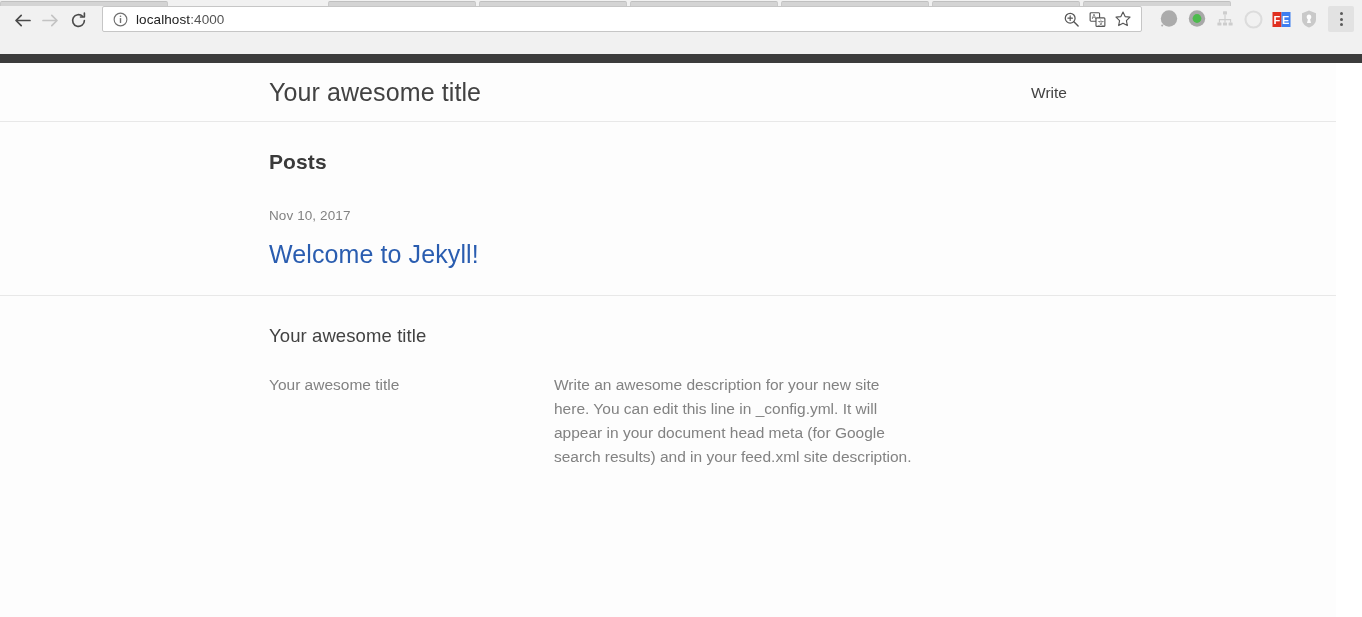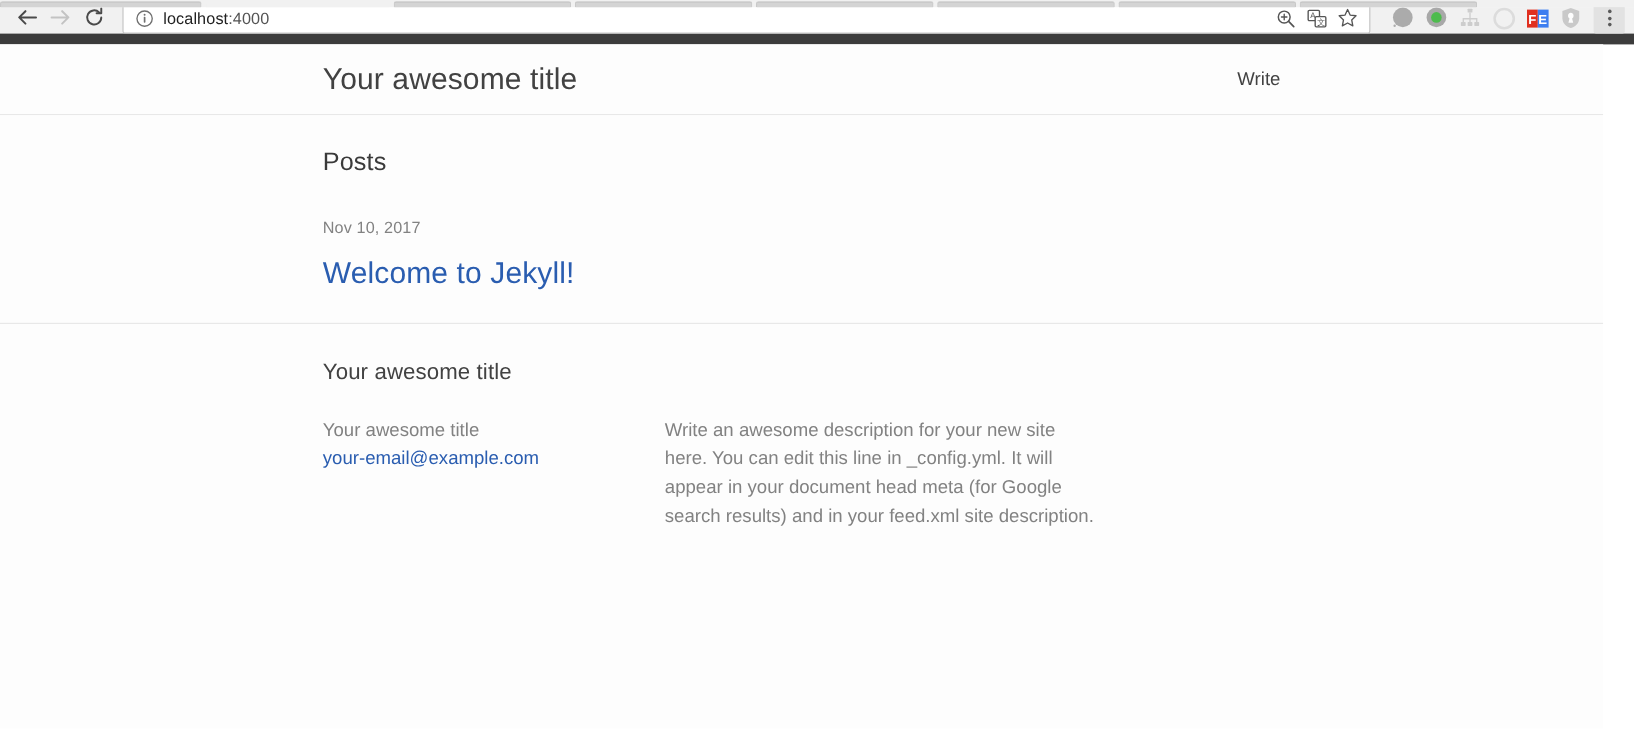--- a/index.html
+++ b/index.html
@@ -23,23 +23,23 @@
     height: 5px;
     background: #d4d4d4;
     border-top: 1px solid #c0c0c0;
     border-left: 1px solid #c9c9c9;
     border-right: 1px solid #c9c9c9;
     border-radius: 2px 2px 0 0;
   }
   .tab-gap { width: 3px; height: 5px; }
 
   .toolbar {
-    height: 22px; width: 100%;
+    height: 48px; width: 100%;
     background: #f1f1f1;
-    display: flex; align-items: flex-end;
+    display: flex; align-items: flex-start;
     padding: 0 8px;
   }
   .nav-btn {
     width: 28px; height: 28px;
     display: flex; align-items: center; justify-content: center;
     flex: 0 0 auto;
   }
   .nav-btn svg { display: block; }
 
   .omnibox {
@@ -117,21 +117,21 @@
     font-size: 15.5px;
     color: #424242;
     text-decoration: none;
     line-height: 1;
   }
 
   .page-content { background: #fdfdfd; padding-top: 28px; padding-bottom: 26px; }
   .post-list-heading {
     font-size: 21px;
     color: #3a3a3a;
-    font-weight: normal;
+    font-weight: bold;
     letter-spacing: 0.1px;
   }
   .post-list { list-style: none; margin-top: 34px; }
   .post-meta {
     font-size: 13.5px;
     color: #828282;
     display: block;
     letter-spacing: 0.1px;
   }
   .post-link {
@@ -356,21 +356,20 @@
 
   <footer class="site-footer">
     <div class="wrap">
       <h2 class="footer-heading">Your awesome title</h2>
 
       <div class="footer-col-wrapper">
 
         <div class="footer-col-1">
           <ul class="contact-list">
             <li>Your awesome title</li>
-            <li><a href="#">your-email@example.com</a></li>
           </ul>
         </div>
 
 
         <div class="footer-col-3">
           <p class="footer-desc">Write an awesome description for your new site here. You can edit this line in _config.yml. It will appear in your document head meta (for Google search results) and in your feed.xml site description.</p>
         </div>
 
       </div>
     </div>

